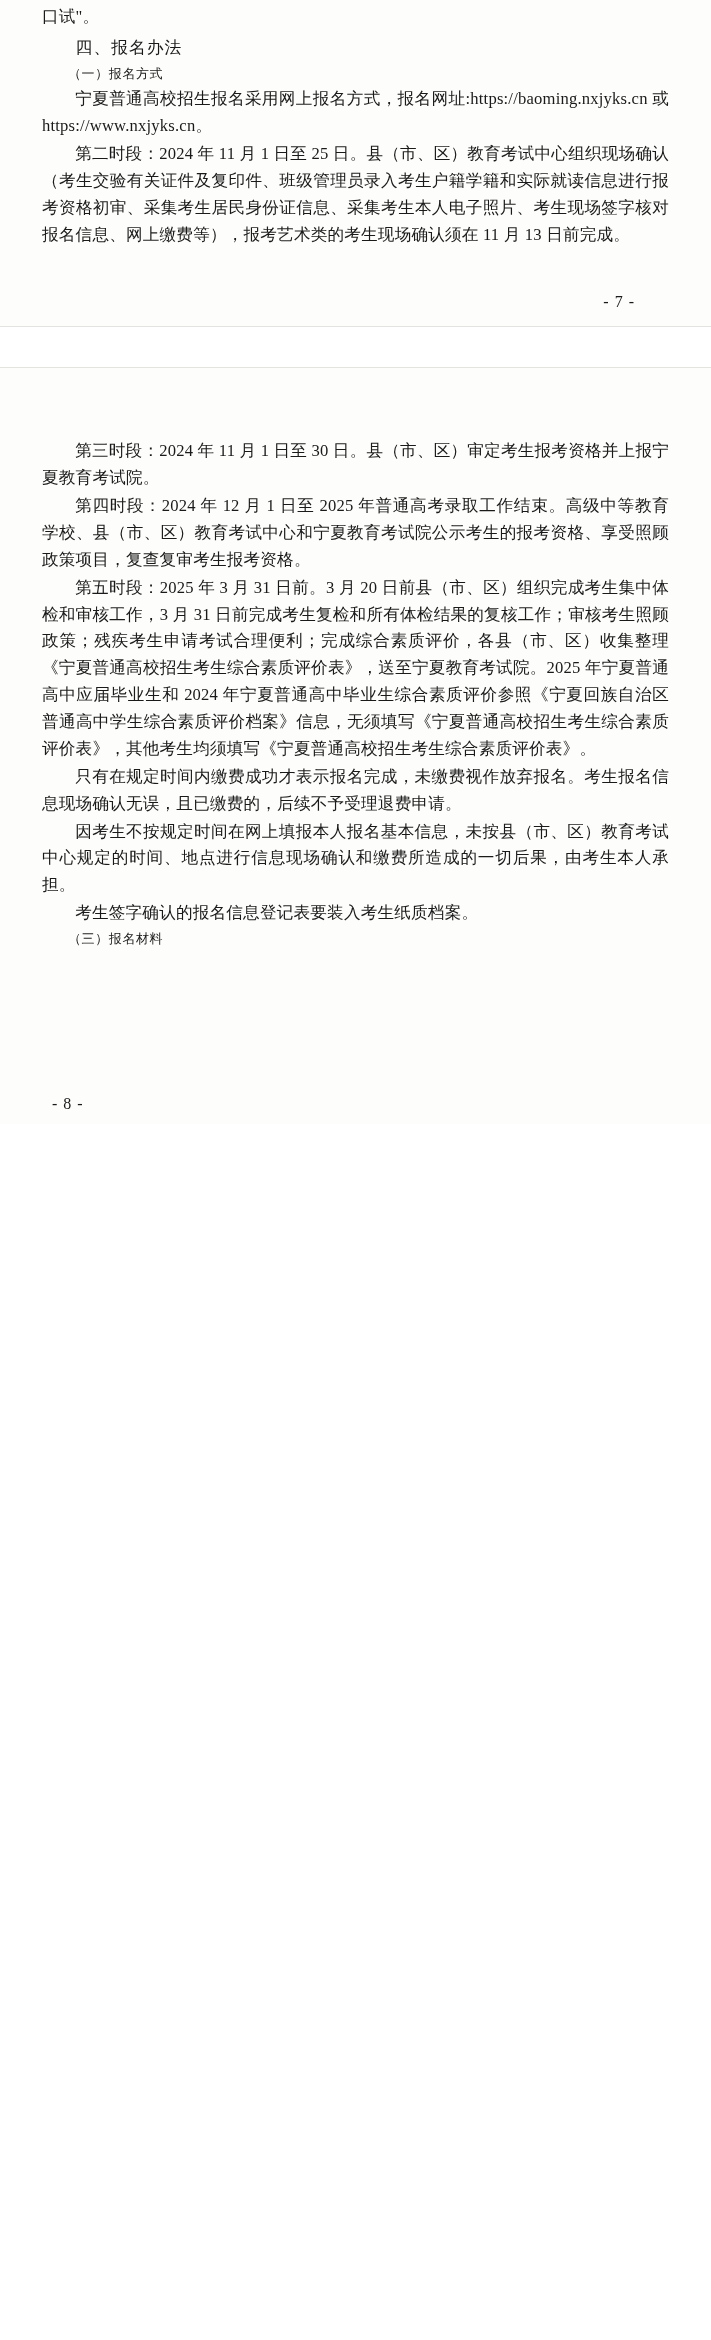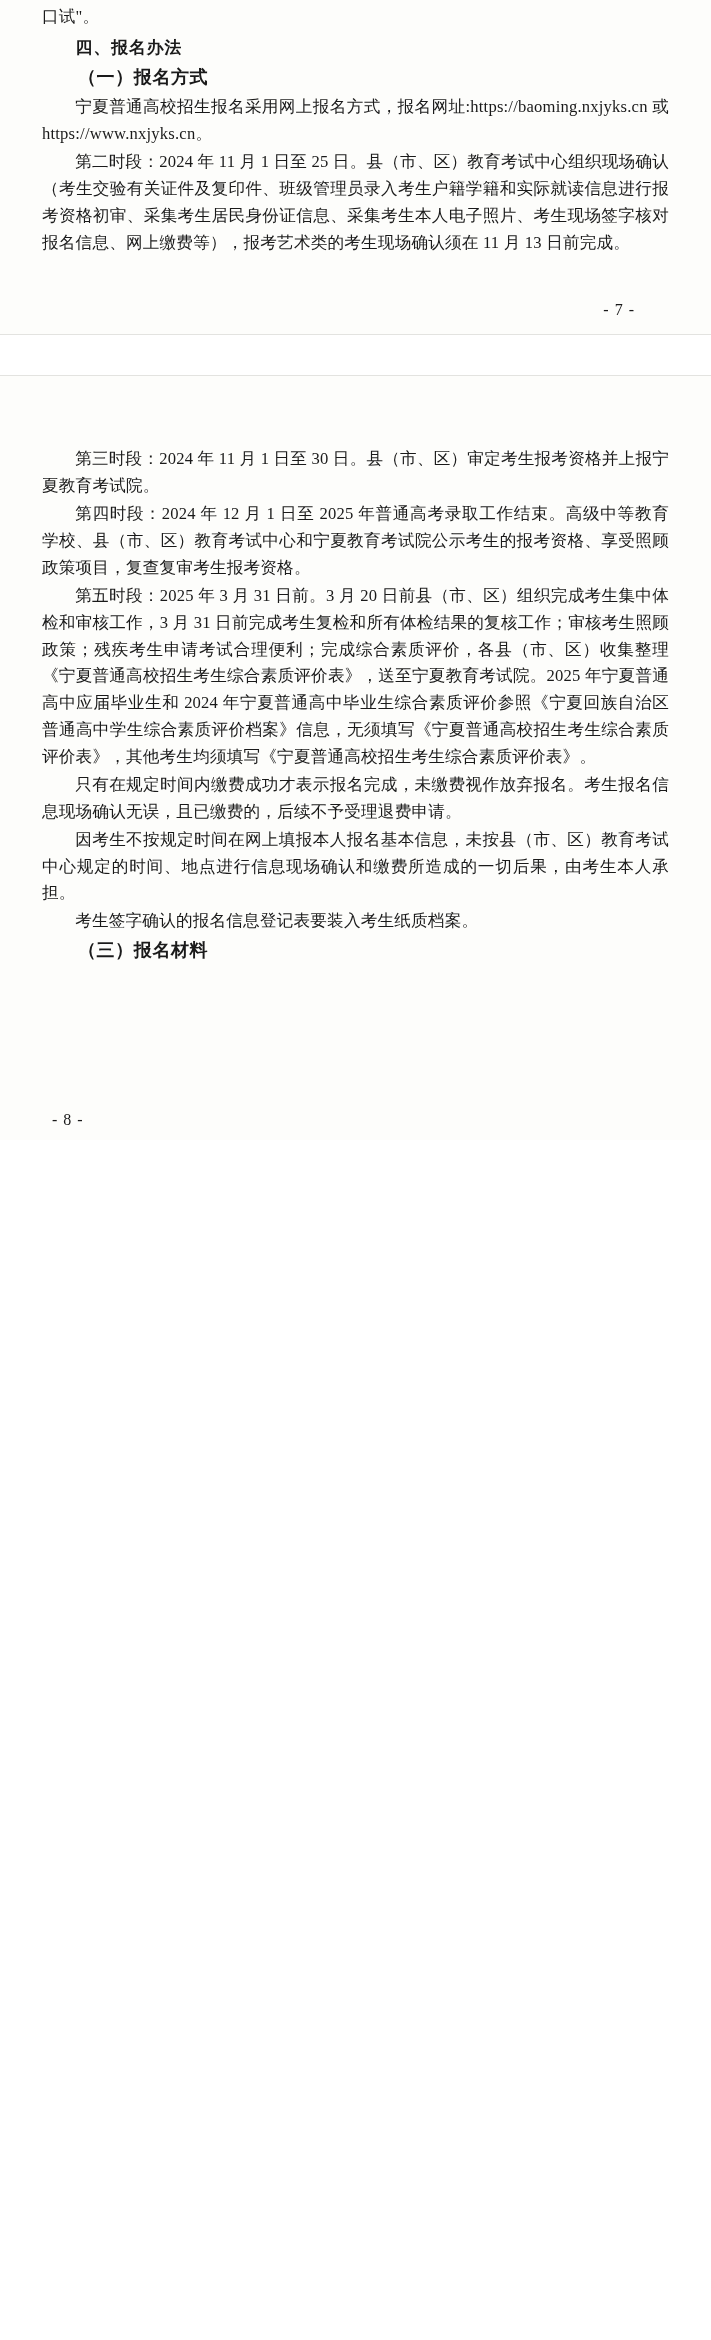--- a/index.html
+++ b/index.html
@@ -38,31 +38,31 @@
     font-size: 16.6px;
     line-height: 1.62;
     text-align: justify;
     text-justify: inter-ideograph;
     letter-spacing: 0.2px;
   }
   .indent {
     text-indent: 2em;
   }
   .heading {
-    font-weight: bold;
+    font-weight: normal;
     text-indent: 2em;
     font-size: 16.8px;
     letter-spacing: 1px;
     margin-top: 3px;
     margin-bottom: 2px;
   }
   .sub-heading {
-    font-weight: bold;
+    font-weight: normal;
     text-indent: 2em;
-    font-size: 18px;
+    font-size: 13px;
     letter-spacing: 0.6px;
     margin-top: 0;
     margin-bottom: 2px;
   }
   .frag {
     text-indent: 0;
   }
   .pagenum-right {
     text-align: right;
     font-size: 16px;

